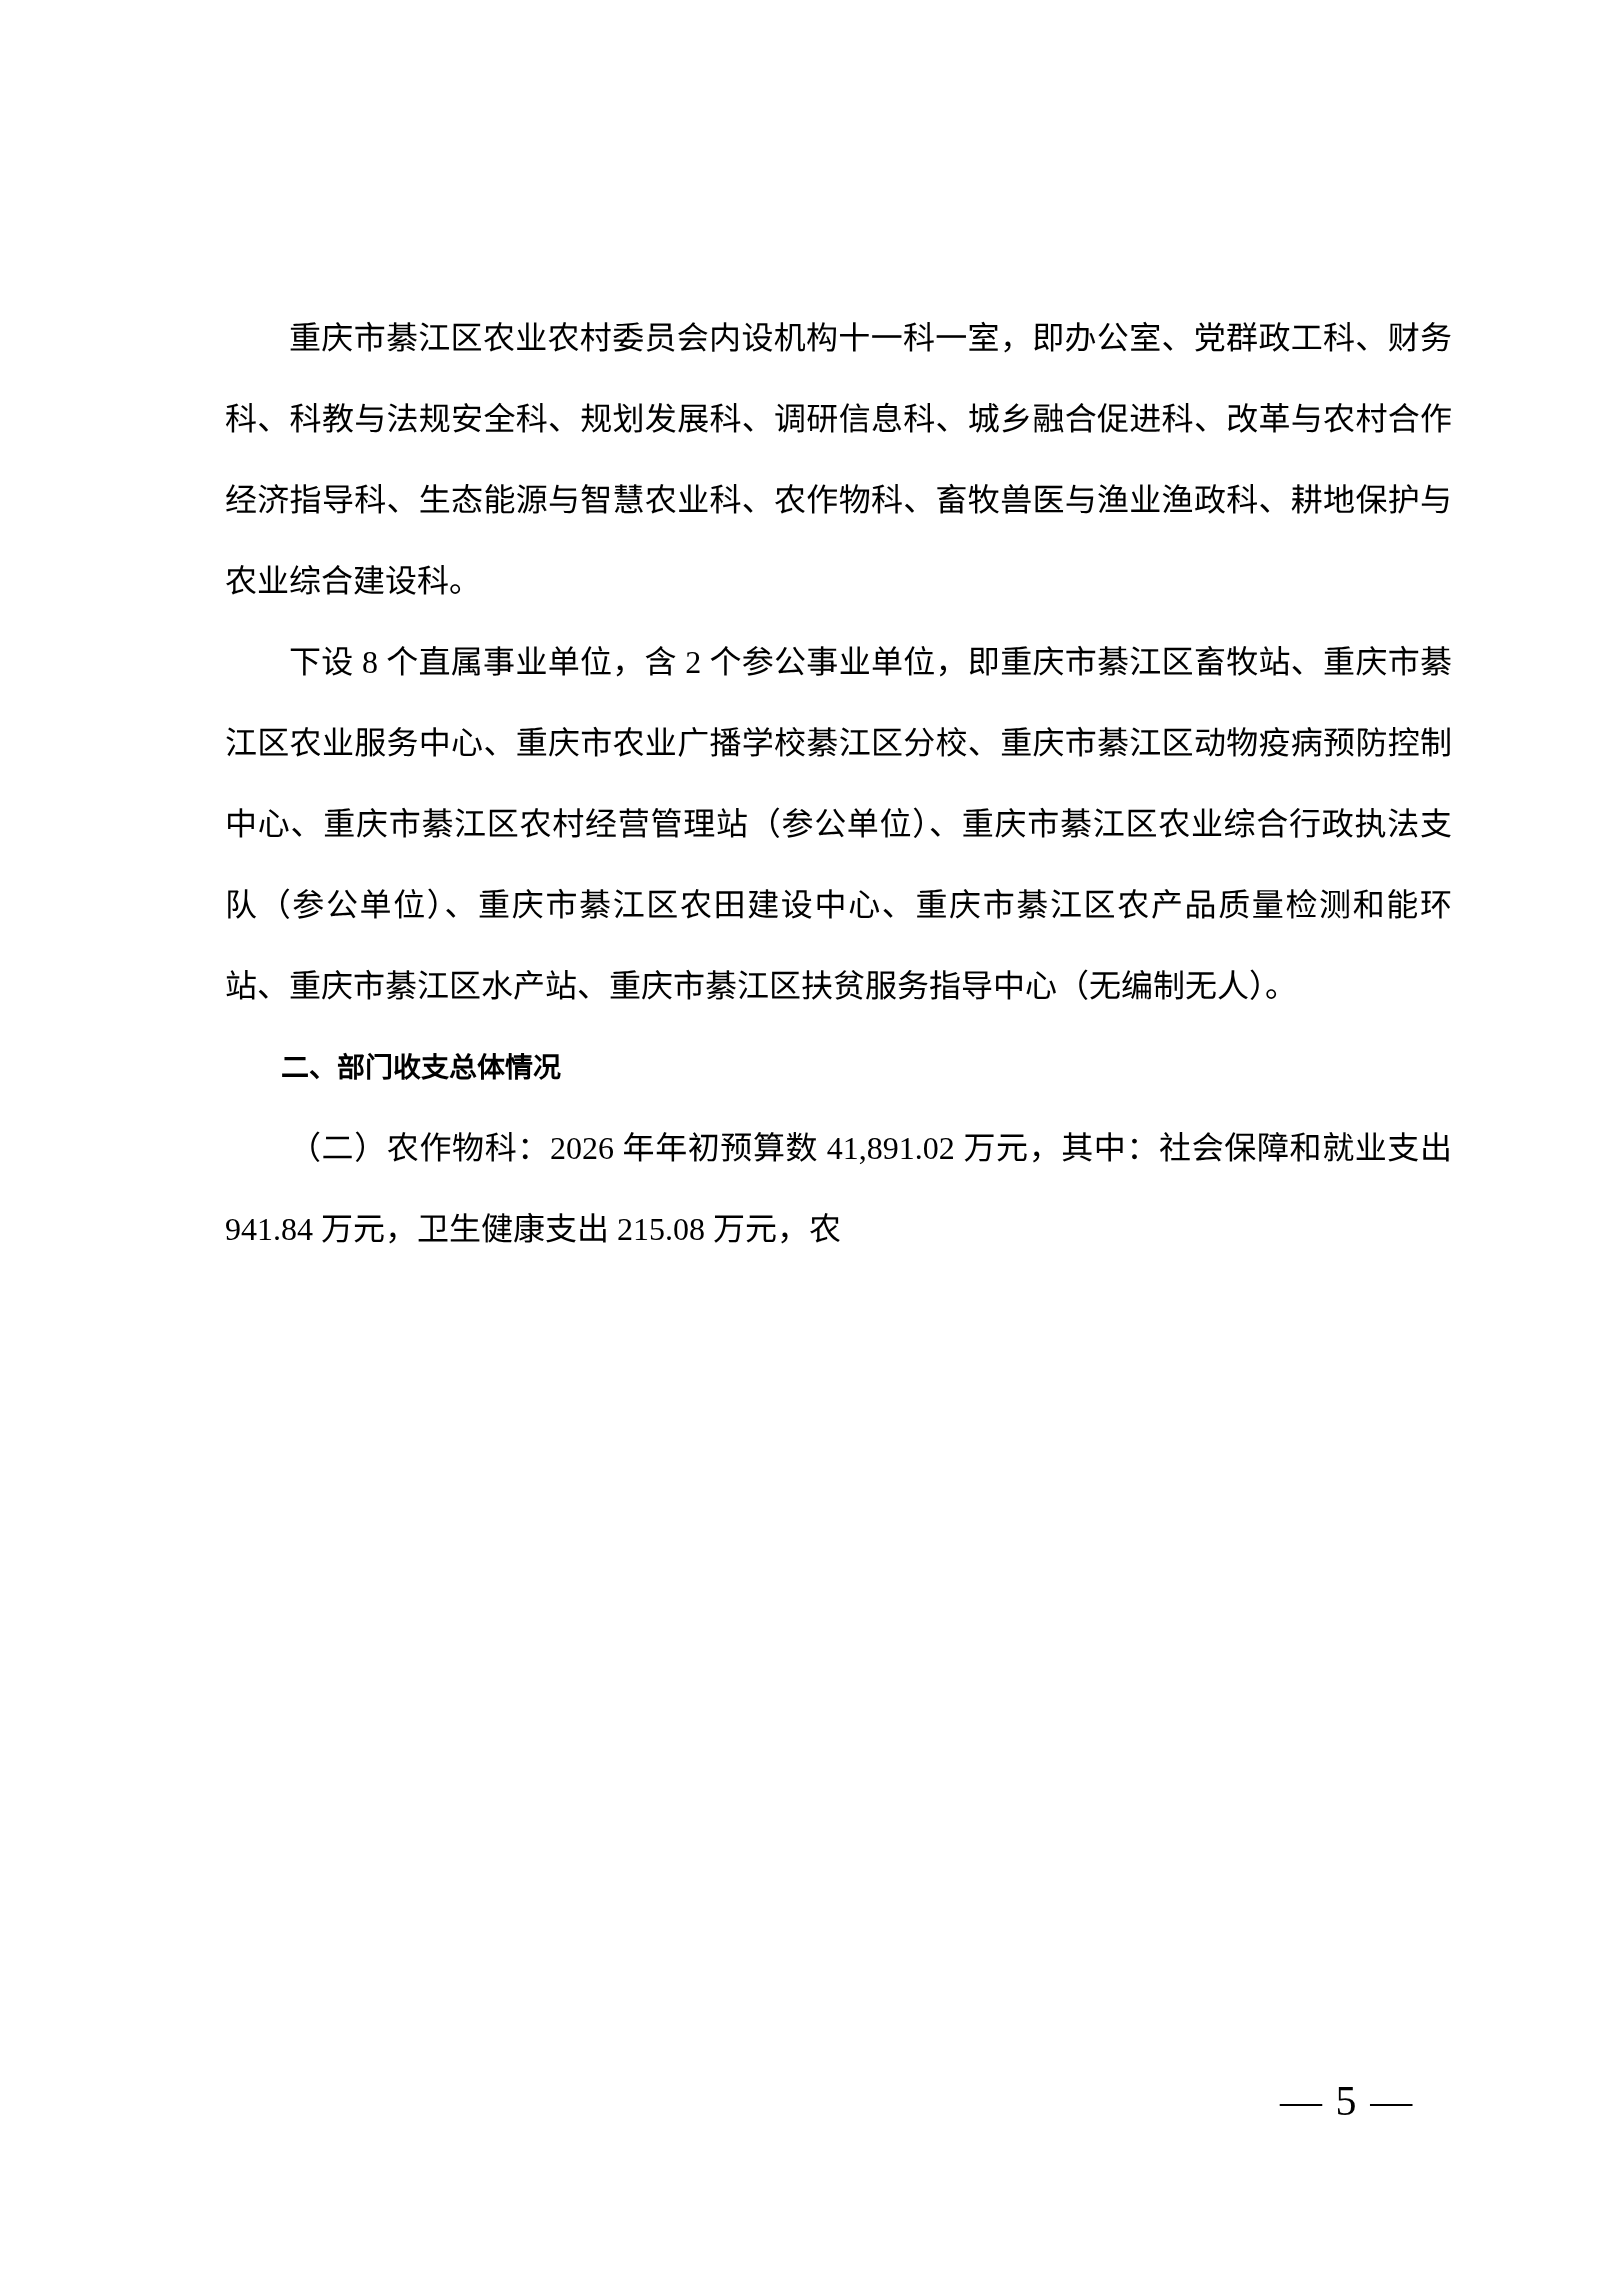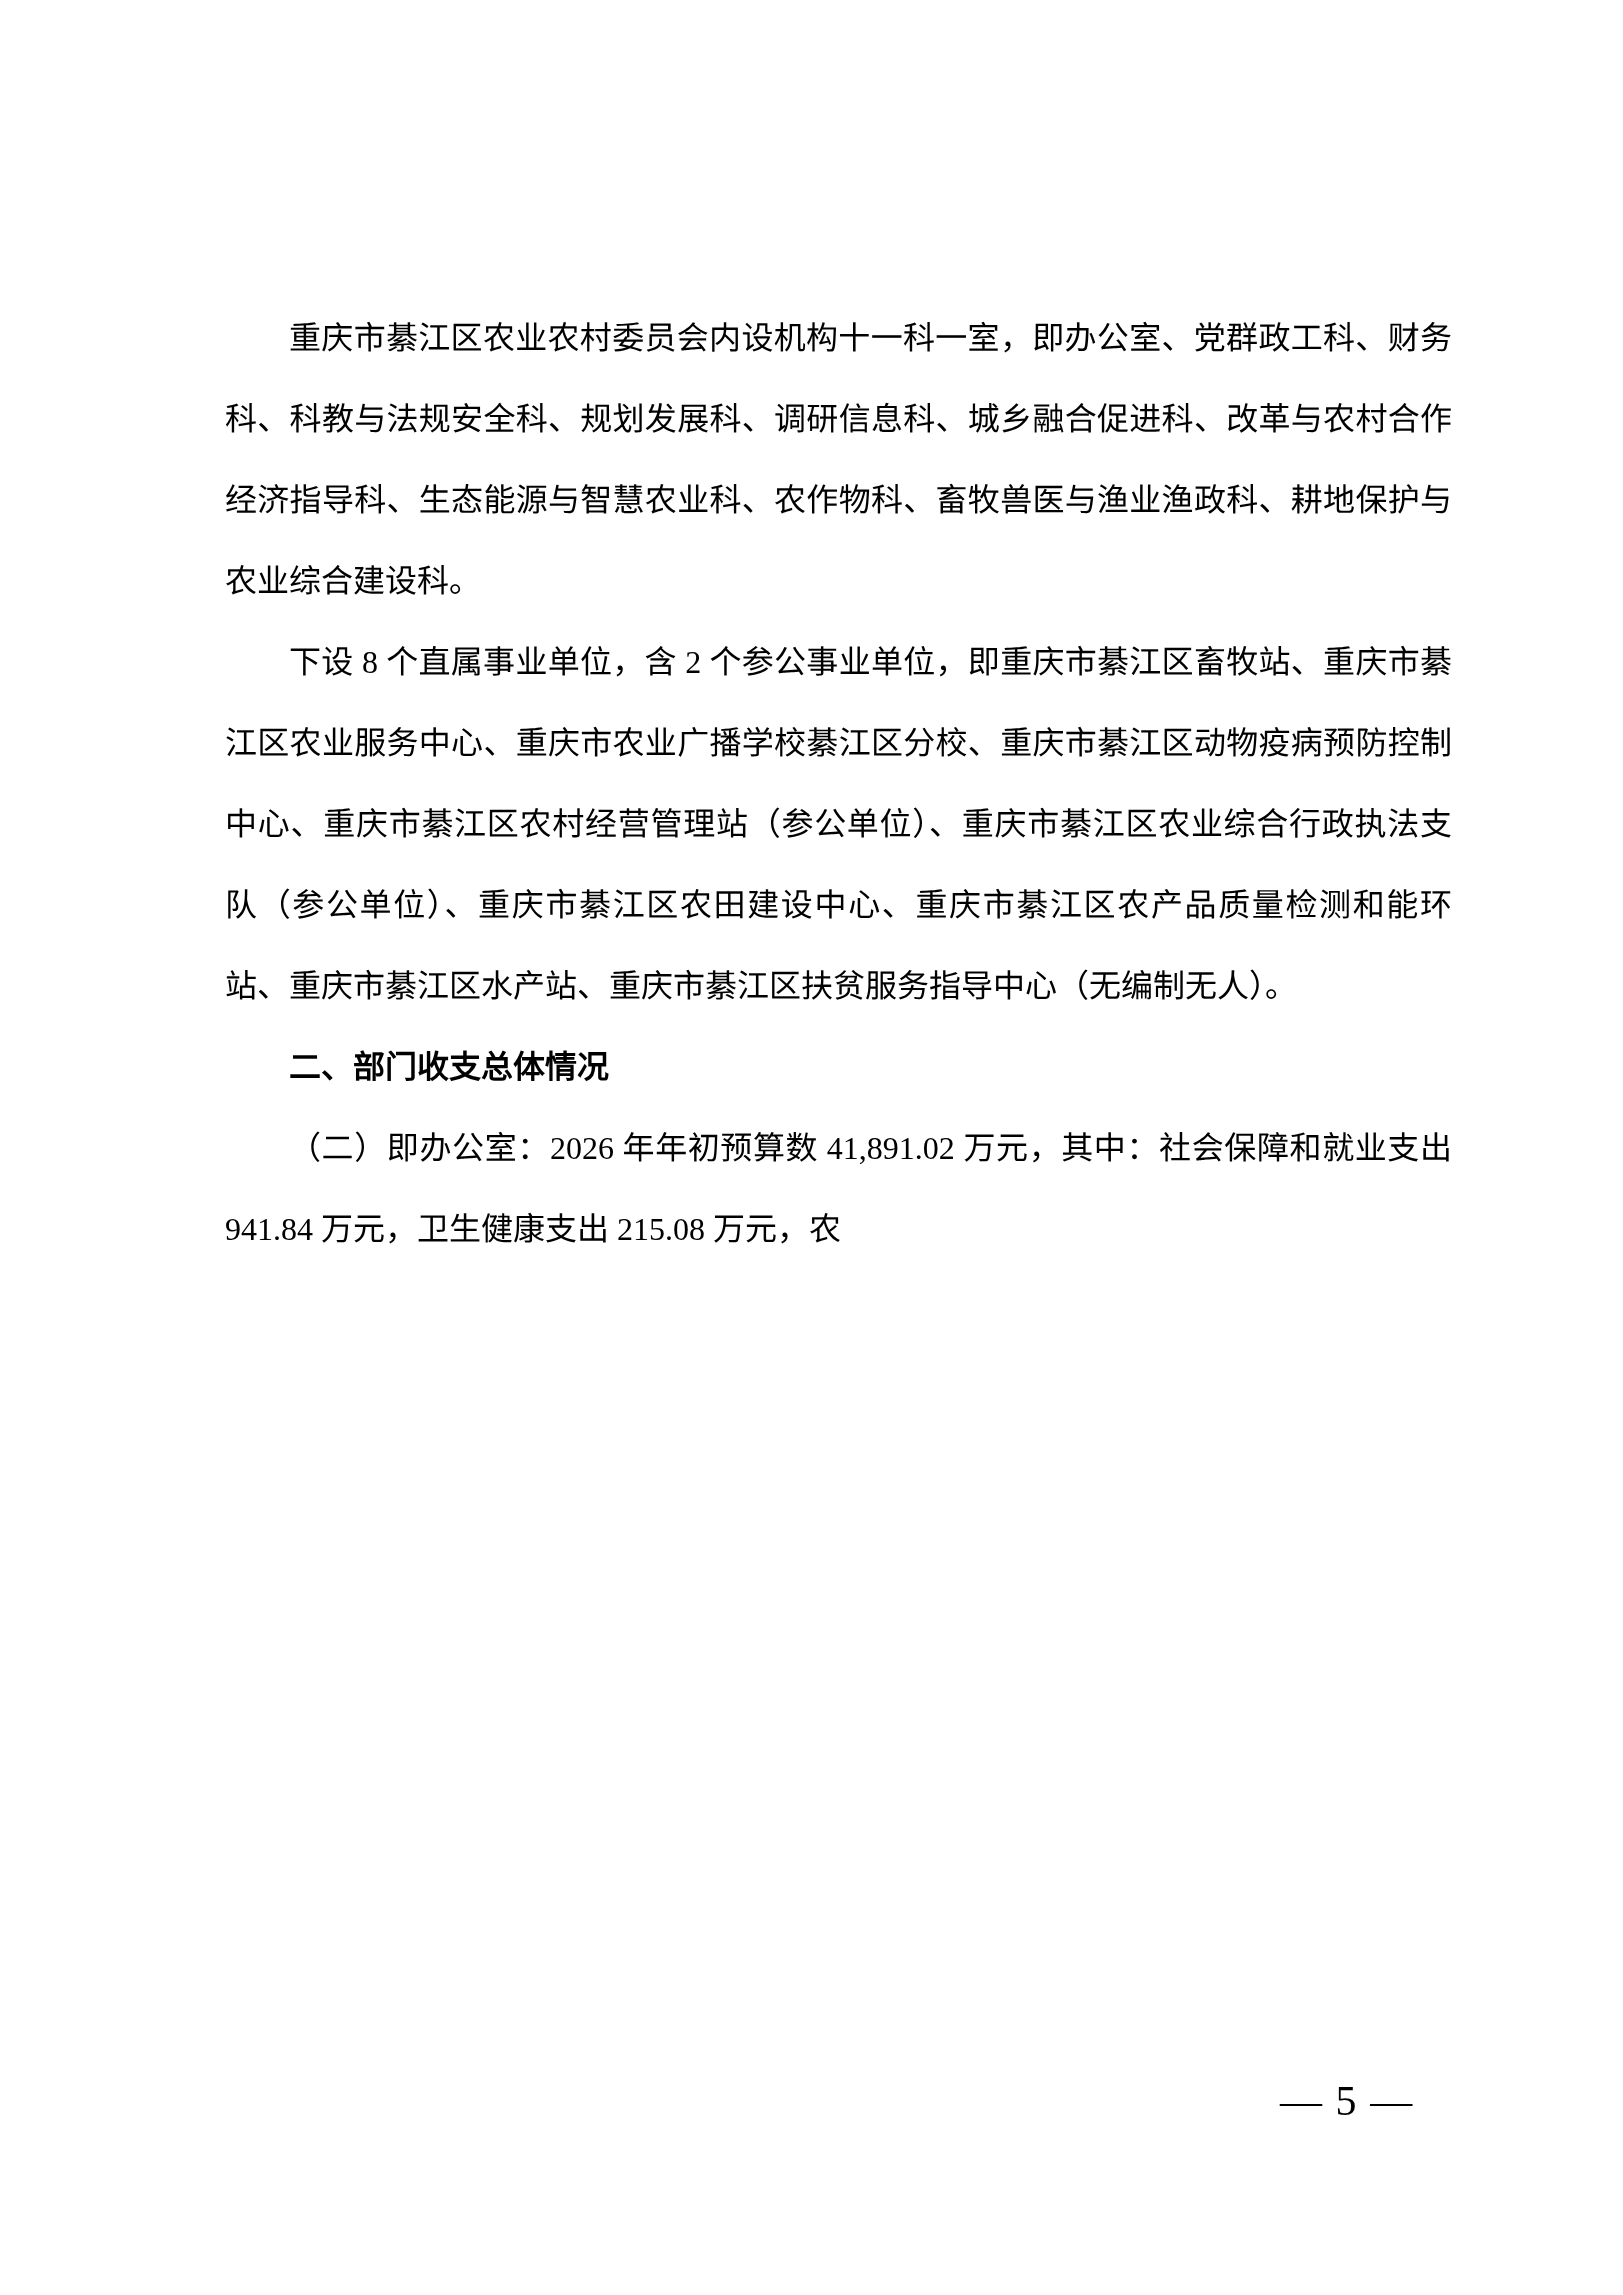--- a/index.html
+++ b/index.html
@@ -26,21 +26,21 @@
   .body-para {
     margin: 0;
     font-size: 32px;
     line-height: 81px;
     text-align: justify;
     text-indent: 2em;
     font-weight: normal;
   }
   .section-heading {
     margin: 0;
-    font-size: 32px;
+    font-size: 28px;
     line-height: 81px;
     text-indent: 2em;
     text-align: left;
     font-family: "Liberation Sans", "DejaVu Sans", sans-serif;
     font-weight: bold;
   }
   .kai-label {
     
     font-weight: normal;
   }
@@ -63,20 +63,20 @@
 
 <div class="page">
   <div class="content">
     <p class="body-para">重庆市綦江区农业农村委员会内设机构十一科一室，即办公室、党群政工科、财务科、科教与法规安全科、规划发展科、调研信息科、城乡融合促进科、改革与农村合作经济指导科、生态能源与智慧农业科、农作物科、畜牧兽医与渔业渔政科、耕地保护与农业综合建设科。</p>
 
     <p class="body-para">下设 8 个直属事业单位，含 2 个参公事业单位，即重庆市綦江区畜牧站、重庆市綦江区农业服务中心、重庆市农业广播学校綦江区分校、重庆市綦江区动物疫病预防控制中心、重庆市綦江区农村经营管理站（参公单位）、重庆市綦江区农业综合行政执法支队（参公单位）、重庆市綦江区农田建设中心、重庆市綦江区农产品质量检测和能环站、重庆市綦江区水产站、重庆市綦江区扶贫服务指导中心（无编制无人）。</p>
 
     <h2 class="section-heading">二、部门收支总体情况</h2>
 
 
-    <p class="body-para"><span class="kai-label">（二）即办公室：</span><span>2026 年年初预算数 41,891.02 万元，其中：社会保障和就业支出 941.84 万元，卫生健康支出 215.08 万元，农</span></p>
+    <p class="body-para"><span class="kai-label">（二）农作物科：</span><span>2026 年年初预算数 41,891.02 万元，其中：社会保障和就业支出 941.84 万元，卫生健康支出 215.08 万元，农</span></p>
   </div>
 
   <div class="footer">
     <span class="sep">—</span><span>5</span><span class="sep">—</span>
   </div>
 </div>
 
 
 </body></html>

